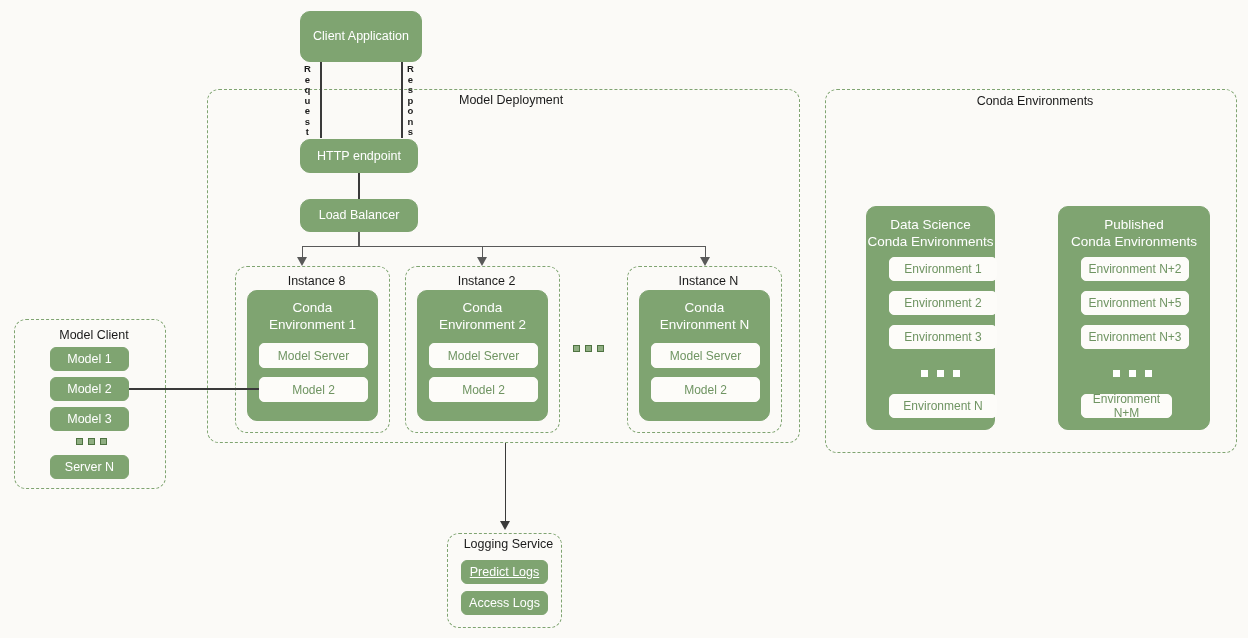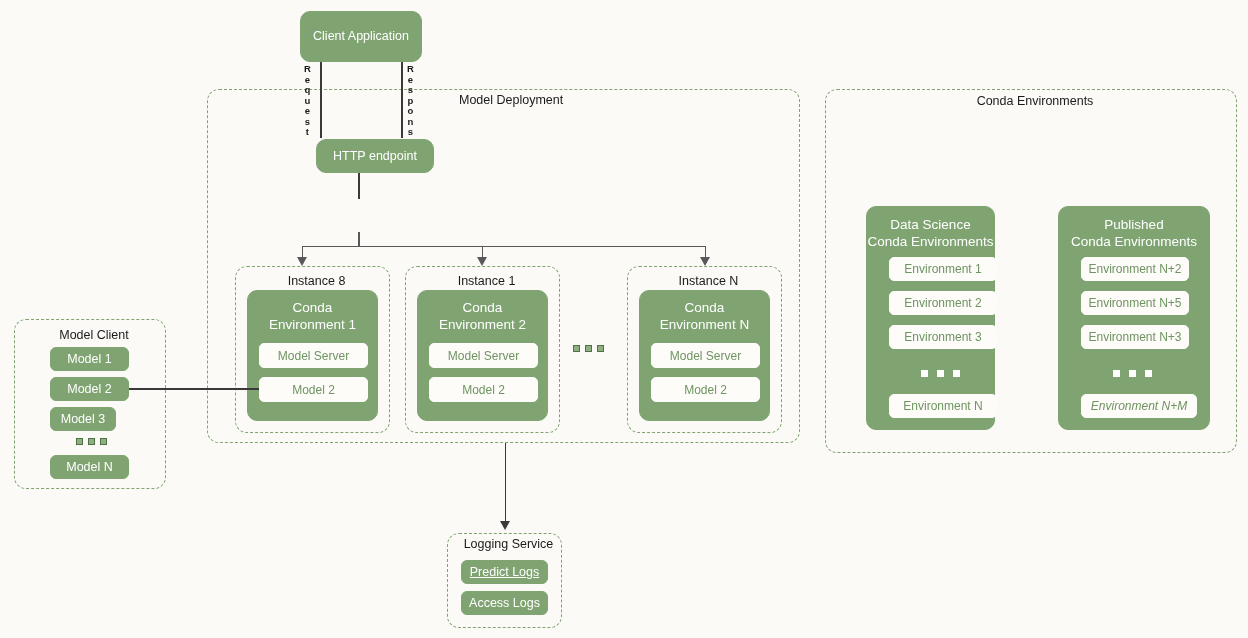--- a/index.html
+++ b/index.html
@@ -166,26 +166,29 @@
     <span>R</span>
       <span>e</span>
       <span>s</span>
       <span>p</span>
       <span>o</span>
       <span>n</span>
       <span>s</span>
       <span>e</span>
   </div>
 
-  <div class="abs green-box soft" style="left:300px; top:139px; width:118px; height:34px;margin-left:16px;">
+  <div class="abs green-box soft" style="left:300px; top:139px; width:118px; height:34px;">
     <span>HTTP endpoint</span>
   </div>
 
   <div class="abs vline" style="left:358px; top:173px; width:1.6px; height:26px;"></div>
 
+  <div class="abs green-box soft" style="left:300px; top:199px; width:118px; height:33px;">
+    <span>Load Balancer</span>
+  </div>
 
   <div class="abs vline-gray" style="left:358px; top:232px; width:1.6px; height:15px;"></div>
   <div class="abs hline-gray" style="left:302px; top:245.5px; width:404px; height:1.6px;"></div>
 
   <div class="abs vline-gray" style="left:301.5px; top:246px; width:1.6px; height:12px;"></div>
   <div class="abs arrow-down" style="left:297px; top:257px;"></div>
 
   <div class="abs vline-gray" style="left:481.5px; top:246px; width:1.6px; height:12px;"></div>
   <div class="abs arrow-down" style="left:477px; top:257px;"></div>
 
@@ -201,21 +204,21 @@
     </div>
     <div class="abs white-box" style="left:11px; top:52px; width:109px; height:25px;">
       <span>Model Server</span>
     </div>
     <div class="abs white-box" style="left:11px; top:86px; width:109px; height:25px;">
       <span>Model 2</span>
     </div>
   </div>
 
   <div class="abs dashed-group" style="left:405px; top:266px; width:155px; height:167px;"></div>
-  <div class="group-label inline-bg" style="left:405px; top:274px; width:155px;">Instance 1</div>
+  <div class="group-label inline-bg" style="left:405px; top:274px; width:155px;">Instance 2</div>
   <div class="abs green-box soft" style="left:417px; top:290px; width:131px; height:131px; display:block;">
     <div class="env-title" style="top:8px;">
       <span>Conda</span><br>
       <span>Environment 2</span>
     </div>
     <div class="abs white-box" style="left:11px; top:52px; width:109px; height:25px;">
       <span>Model Server</span>
     </div>
     <div class="abs white-box" style="left:11px; top:86px; width:109px; height:25px;">
       <span>Model 2</span>
@@ -244,30 +247,30 @@
   </div>
 
   <div class="abs dashed-group" style="left:14px; top:319px; width:152px; height:170px;"></div>
   <div class="group-label inline-bg" style="left:14px; top:328px; width:152px;">Model Client</div>
   <div class="abs green-box" style="left:50px; top:347px; width:79px; height:24px;">
     <span>Model 1</span>
   </div>
   <div class="abs green-box" style="left:50px; top:377px; width:79px; height:24px;">
     <span>Model 2</span>
   </div>
-  <div class="abs green-box" style="left:50px; top:407px; width:66px; height:24px;border-radius:6px;">
+  <div class="abs green-box" style="left:50px; top:407px; width:79px; height:24px;border-radius:6px;">
     <span>Model 3</span>
   </div>
   <div class="dots-sq" style="left:76px; top:438px;">
     <i></i>
     <i></i>
     <i></i>
   </div>
   <div class="abs green-box" style="left:50px; top:455px; width:79px; height:24px;">
-    <span>Model N</span>
+    <span>Server N</span>
   </div>
 
   <div class="abs hline" style="left:129px; top:388px; width:130px; height:1.6px;"></div>
 
   <div class="abs vline" style="left:504.5px; top:443px; width:1.6px; height:79px;"></div>
   <div class="abs arrow-down-dark" style="left:500px; top:521px;"></div>
 
   <div class="abs dashed-group" style="left:447px; top:533px; width:115px; height:95px;"></div>
   <div class="group-label inline-bg" style="left:447px; top:537px; width:115px;">Logging Service</div>
   <div class="abs green-box" style="left:461px; top:560px; width:87px; height:24px;text-decoration:underline;">
@@ -316,18 +319,18 @@
       <span>Environment N+5</span>
     </div>
     <div class="abs white-box" style="left:22px; top:118px; width:108px; height:24px;">
       <span>Environment N+3</span>
     </div>
     <div class="dots-white" style="left:54px; top:163px;">
       <i></i>
       <i></i>
       <i></i>
     </div>
-    <div class="abs white-box" style="left:22px; top:187px; width:116px; height:24px;font-style:italic;">
+    <div class="abs white-box" style="left:22px; top:187px; width:91px; height:24px;">
       <span>Environment N+M</span>
     </div>
   </div>
 
 </div>
 
 </body></html>

